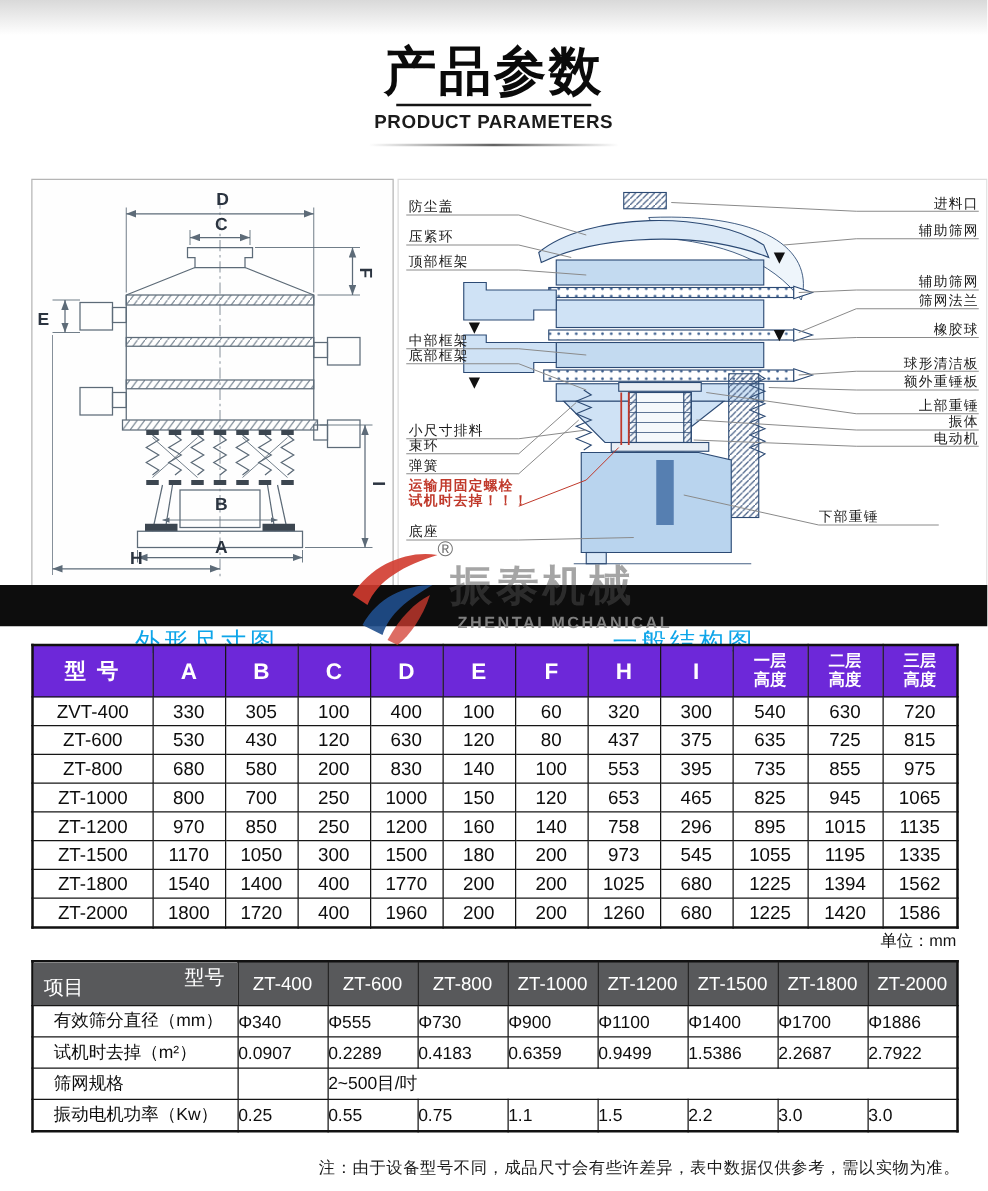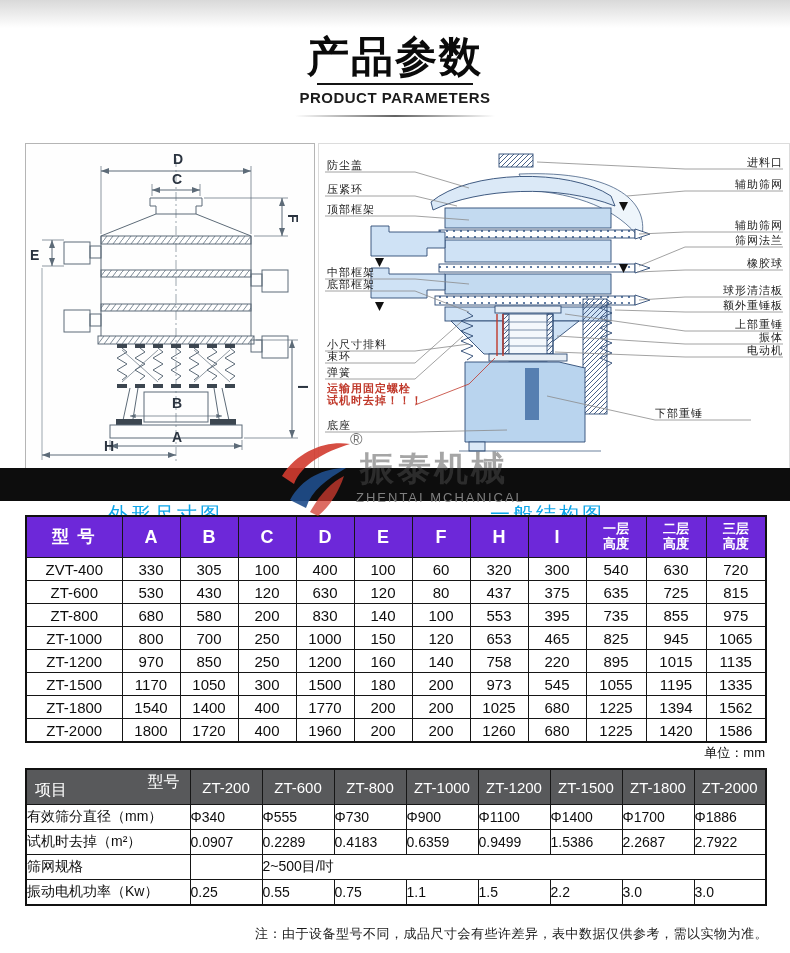--- a/index.html
+++ b/index.html
@@ -27,38 +27,38 @@
   .caption-bar{position:absolute;left:0;top:468px;width:790px;height:33px;background:#0d0d0d;}
   .caption{position:absolute;top:0;line-height:33px;color:#0ea5e9;font-size:20px;letter-spacing:3px;margin-top:30px;}
   .caption-left{left:108px;}
   .caption-right{left:490px;}
   
   .watermark{position:absolute;left:280px;top:432px;width:240px;height:95px;z-index:6;pointer-events:none;}
   .wm-logo{position:absolute;left:0;top:6px;width:74px;height:84px;}
   .wm-reg{position:absolute;left:70px;top:-2px;font-size:17px;color:rgba(90,90,90,.85);}
   .wm-brand{position:absolute;left:80px;top:14px;font-size:34px;font-weight:bold;
     color:rgba(75,75,75,.5);letter-spacing:3px;white-space:nowrap;}
-  .wm-brand-en{position:absolute;left:76px;top:58px;font-size:13px;font-weight:normal;
+  .wm-brand-en{position:absolute;left:86px;top:58px;font-size:13px;font-weight:bold;
     color:rgba(140,140,140,.9);letter-spacing:2px;white-space:nowrap;}
   
   table{border-collapse:collapse;table-layout:fixed;}
   .t1{position:absolute;left:25px;top:515px;width:740px;border:2px solid #111;}
   .t1 th{background:#6d28d9;color:#fff;border:1px solid #161616;height:40px;
     font-size:18px;font-weight:bold;padding:0;line-height:1.15;}
   .t1 th.model-h{font-size:17px;letter-spacing:2px;}
   .t1 th.small-h{font-size:13px;padding:0 13px;word-break:break-all;}
   .t1 td{border:1px solid #161616;height:22px;font-size:15px;text-align:center;
     color:#0e0e0e;padding:0;background:#fff;}
   .unit-note{position:absolute;right:25px;top:744px;font-size:13px;color:#111;}
   .t2{position:absolute;left:25px;top:768px;width:740px;border:2px solid #111;}
   .t2 th{background:#58595b;color:#fff;border:1px solid #161616;height:34px;
     font-size:15px;font-weight:normal;padding:0;}
   .t2 td{border:1px solid #161616;height:24px;font-size:14px;text-align:left;
     color:#0e0e0e;padding:0;background:#fff;}
-  .t2 td.row-label{text-align:left;padding-left:0;}
+  .t2 td.row-label{text-align:left;padding-left:16px;}
   .corner-cell{position:relative;
     background-image:linear-gradient(to bottom right,
       rgba(0,0,0,0) calc(50% - 1px),#f2f2f2 calc(50% - 1px),
       #f2f2f2 calc(50% + 1px),rgba(0,0,0,0) calc(50% + 1px));}
   .corner-top{position:absolute;top:2px;right:10px;font-size:16px;}
   .corner-bottom{position:absolute;bottom:3px;left:8px;font-size:16px;}
   
   .footnote{position:absolute;right:22px;top:925px;font-size:13px;color:#1a1a1a;letter-spacing:0.5px;}
   
   .dim-txt{font-family:"Liberation Sans",sans-serif;font-size:14px;font-weight:bold;fill:#2b3440;}
@@ -403,21 +403,21 @@
       </tr>
       <tr>
         <td>ZT-1200</td>
         <td>970</td>
         <td>850</td>
         <td>250</td>
         <td>1200</td>
         <td>160</td>
         <td>140</td>
         <td>758</td>
-        <td>220</td>
+        <td>296</td>
         <td>895</td>
         <td>1015</td>
         <td>1135</td>
       </tr>
       <tr>
         <td>ZT-1500</td>
         <td>1170</td>
         <td>1050</td>
         <td>300</td>
         <td>1500</td>
@@ -473,21 +473,21 @@
       <col style="width:72px">
       <col style="width:72px">
       <col style="width:72px">
   </colgroup>
   <thead>
     <tr>
       <th class="corner-cell">
         <span class="corner-top">型号</span>
         <span class="corner-bottom">项目</span>
       </th>
-    <th>ZT-200</th>
+    <th>ZT-400</th>
         <th>ZT-600</th>
         <th>ZT-800</th>
         <th>ZT-1000</th>
         <th>ZT-1200</th>
         <th>ZT-1500</th>
         <th>ZT-1800</th>
         <th>ZT-2000</th>
       </tr>
   </thead>
   <tbody id="t2-body">

